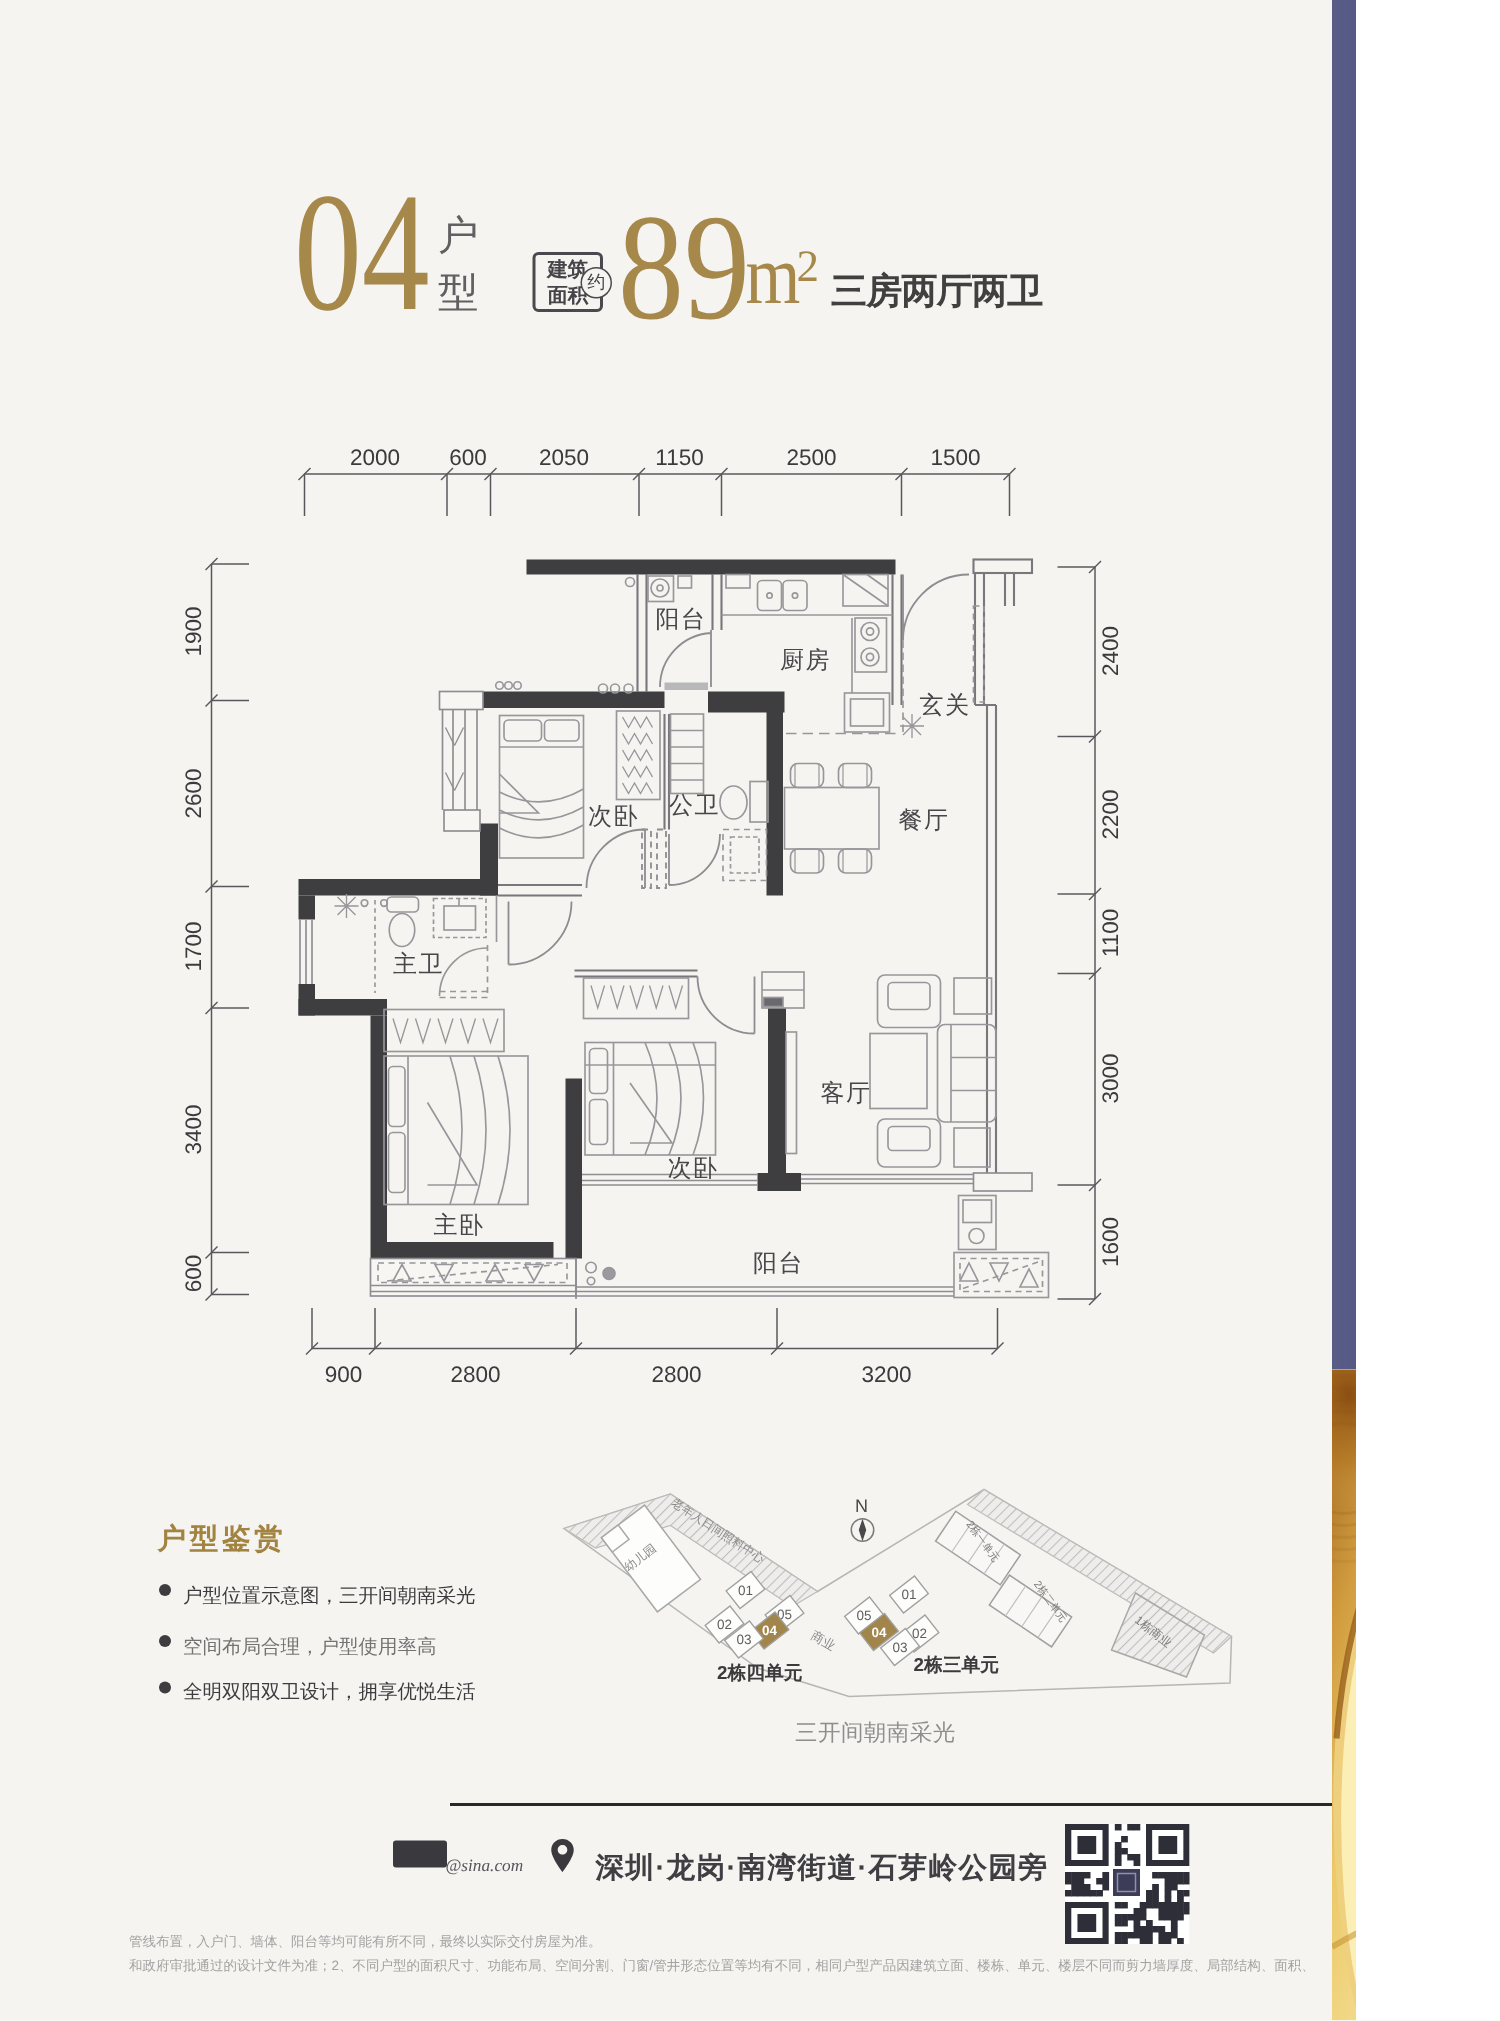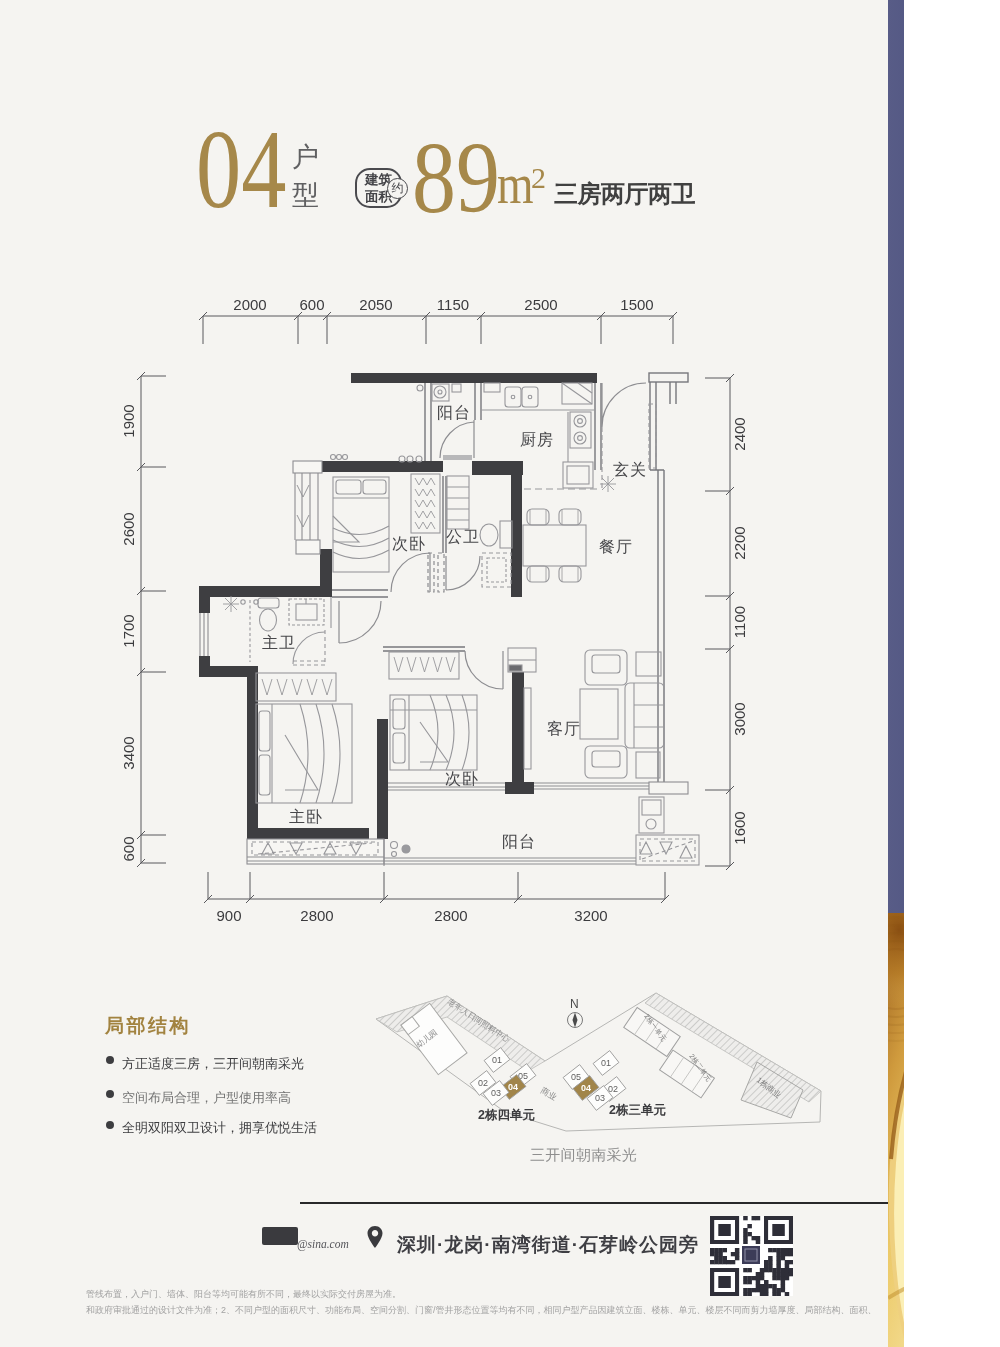--- a/index.html
+++ b/index.html
@@ -8,21 +8,21 @@
 .sernum{font-family:"Liberation Serif",serif;font-weight:400;color:#a6884a;}
 </style>
 </head>
 <body>
 <div id="page">
 
 <div class="abs sernum" style="left:196px;top:104px;font-size:113px;transform:scaleX(0.80);transform-origin:left top;">04</div>
 
 <div class="abs" style="left:292px;top:138px;font-size:27px;color:#606062;line-height:38px;">户<br>型</div>
 
-<div class="abs" style="left:355px;top:168px;width:43px;height:35px;border:2px solid #4a4a4e;border-radius:15px;color:#454549;font-size:13.5px;font-weight:bold;text-align:center;line-height:17px;padding-top:1px;">建筑<br>面积</div>
+<div class="abs" style="left:355px;top:168px;width:43px;height:35px;border:2px solid #4a4a4e;border-radius:4px;color:#454549;font-size:13.5px;font-weight:bold;text-align:center;line-height:17px;padding-top:1px;">建筑<br>面积</div>
 
 <div class="abs" style="left:387px;top:178px;width:19px;height:19px;border:1.5px solid #4a4a4e;border-radius:50%;background:#f5f4f1;color:#454549;font-size:12px;text-align:center;line-height:19px;">约</div>
 
 <div class="abs sernum" style="left:412px;top:120px;font-size:101px;transform:scaleX(0.87);transform-origin:left top;">89</div>
 
 <div class="abs sernum" style="left:497px;top:152px;font-size:56px;transform:scaleX(0.84);transform-origin:left top;">m</div>
 <div class="abs sernum" style="left:531px;top:161px;font-size:30px;">2</div>
 
 <div class="abs" style="left:554px;top:178px;font-size:24px;font-weight:bold;color:#404040;letter-spacing:-0.5px;">三房两厅两卫</div>
 
@@ -406,24 +406,24 @@
 <text x="289" y="822">主卧</text>
 
 <text x="445" y="784">次卧</text>
 
 <text x="547" y="734">客厅</text>
 
 <text x="502" y="847">阳台</text>
 </g>
 </svg>
 
-<div class="abs" style="left:105px;top:1013px;font-size:19px;font-weight:bold;color:#a28340;letter-spacing:2.5px;">局部结构</div>
+<div class="abs" style="left:105px;top:1013px;font-size:19px;font-weight:bold;color:#a28340;letter-spacing:2.5px;">户型鉴赏</div>
 
 <div class="abs" style="left:106px;top:1056px;width:8px;height:8px;border-radius:50%;background:#3d3d40;"></div>
-<div class="abs" style="left:122px;top:1055px;font-size:13px;color:#3c3c3f;">方正适度三房，三开间朝南采光</div>
+<div class="abs" style="left:122px;top:1055px;font-size:13px;color:#3c3c3f;">户型位置示意图，三开间朝南采光</div>
 
 <div class="abs" style="left:106px;top:1090px;width:8px;height:8px;border-radius:50%;background:#3d3d40;"></div>
 <div class="abs" style="left:122px;top:1089px;font-size:13px;color:#737373;">空间布局合理，户型使用率高</div>
 
 <div class="abs" style="left:106px;top:1121px;width:8px;height:8px;border-radius:50%;background:#3d3d40;"></div>
 <div class="abs" style="left:122px;top:1119px;font-size:13px;color:#3c3c3f;text-align:center;">全明双阳双卫设计，拥享优悦生活</div>
 
 <svg class="abs" style="left:350px;top:985px;" width="480" height="185" viewBox="350 985 480 185">
 <defs>
         <pattern id="hat" width="5" height="5" patternTransform="rotate(45)" patternUnits="userSpaceOnUse">

